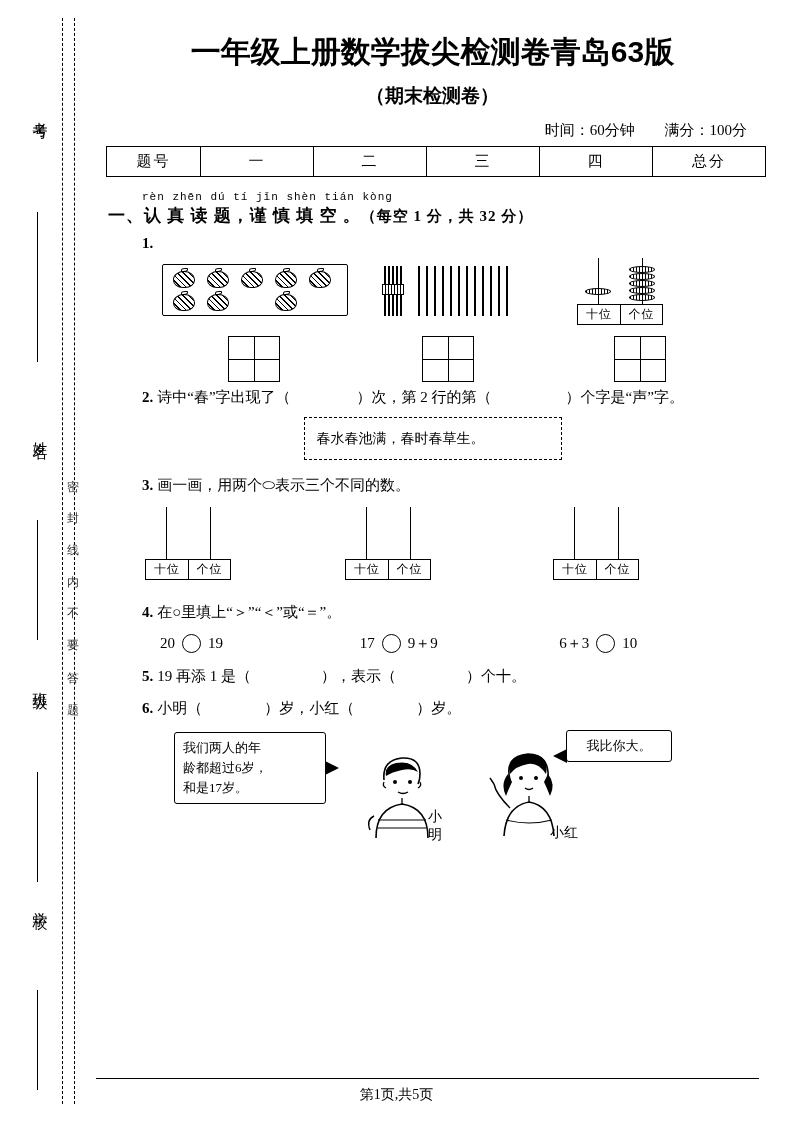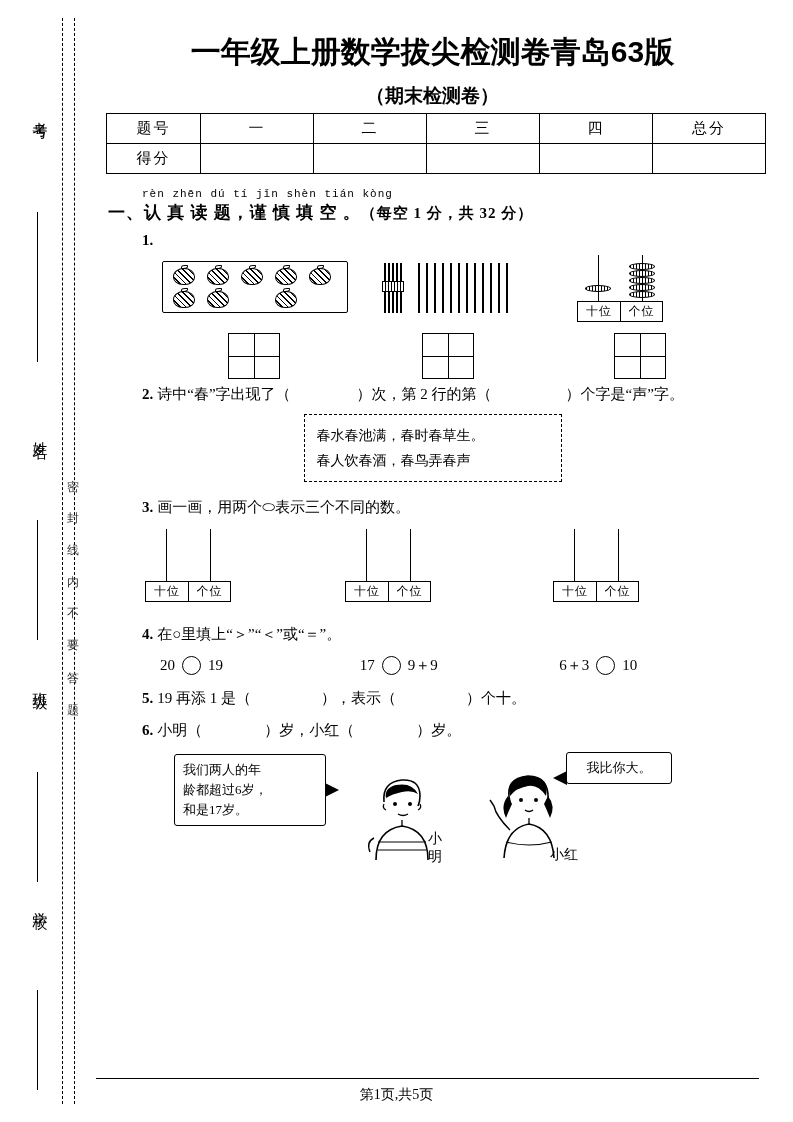--- a/index.html
+++ b/index.html
@@ -249,38 +249,34 @@
   <div class="vline-under" style="top:990px;height:100px;"></div>
 
   <div class="seal">密 封 线 内 不 要 答 题</div>
 </div>
 
 <div class="page">
 
   <h1 class="title">一年级上册数学拔尖检测卷青岛63版</h1>
   <h2 class="subtitle">（期末检测卷）</h2>
 
+  <div class="meta">
+    <span>时间：60分钟</span>
+    <span>满分：100分</span>
+  </div>
 
   <table class="score">
     <tbody>
         <tr>
       <td class="hdr">题号</td>
       <td>一</td>
       <td>二</td>
       <td>三</td>
       <td>四</td>
       <td>总分</td>
-    </tr>
-    <tr>
-      <td class="hdr">得分</td>
-      <td></td>
-      <td></td>
-      <td></td>
-      <td></td>
-      <td></td>
     </tr>
   </tbody>
     </table>
 
   <div class="pinyin">rèn zhēn dú tí    jǐn shèn tián kòng</div>
   <div class="sec-title">
     <span>一、认 真 读 题，谨 慎 填 空 。</span><span class="norm">（每空 1 分，共 32 分）</span>
   </div>
 
   <div class="q" style="margin-top:8px;">
@@ -363,21 +359,20 @@
     </div>
     <div class="grid4" style="left:508px;top:78px;"></div>
   </div>
 
   <div class="q">
     <span class="qnum">2.</span><span>诗中“春”字出现了（</span><span class="ul" style="width: 66px; border-bottom: 0px;"></span><span>）次，第 2 行的第（</span><span class="ul" style="width: 74px; border-bottom: 0px;"></span><span>）个字是“声”字。</span>
   </div>
 
   <div class="poem">
     <div>春水春池满，春时春草生。</div>
-    <div>春人饮春酒，春鸟弄春声</div>
   </div>
 
   <div class="q" style="margin-top:16px;">
     <span class="qnum">3.</span><span>画一画，用两个⬭表示三个不同的数。</span>
   </div>
 
   <div class="q3wrap">
     <div class="stem" style="left:60px;"></div>
     <div class="stem" style="left:104px;"></div>
     <div class="placelbl" style="left:39px;top:56px;">

